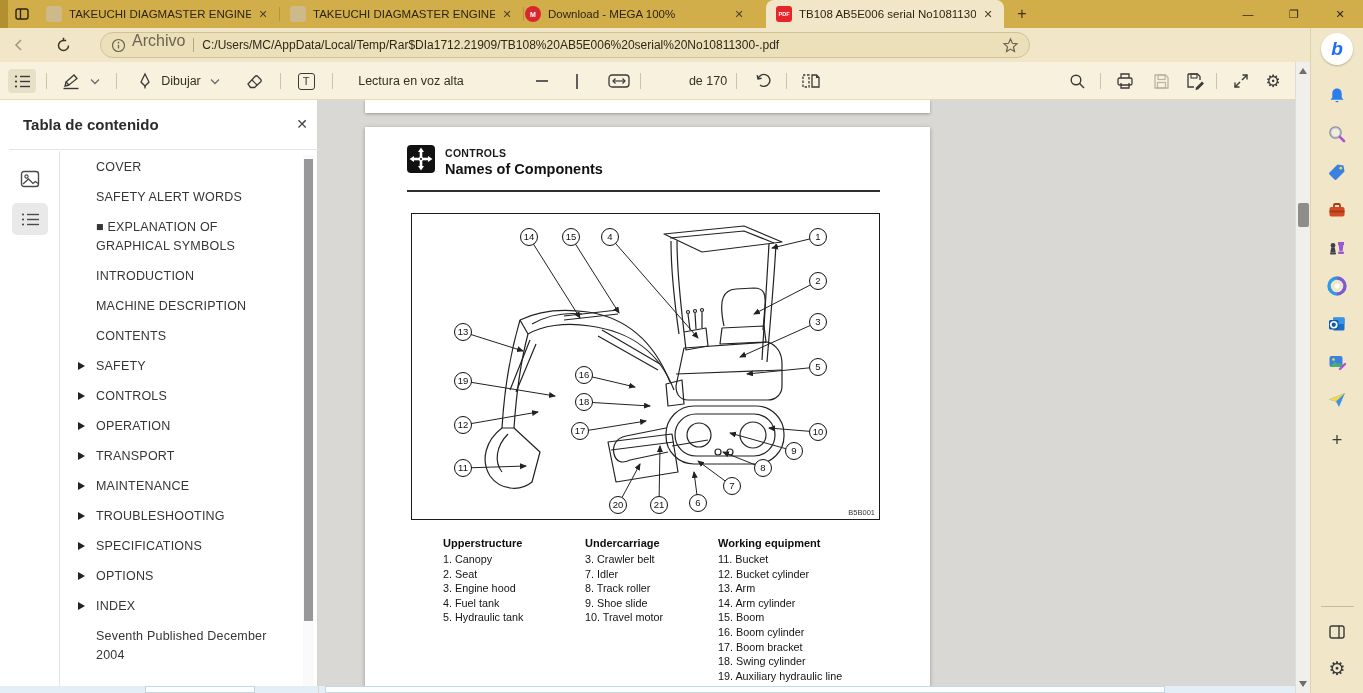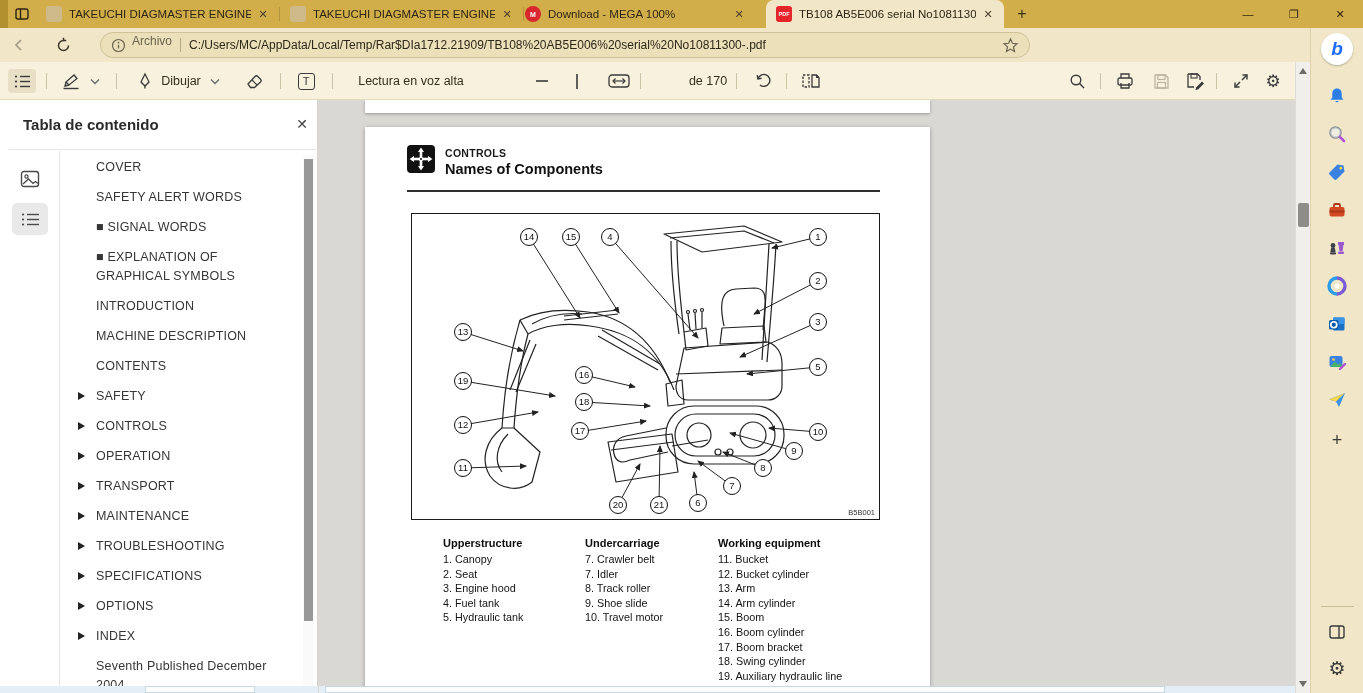--- a/index.html
+++ b/index.html
@@ -21,21 +21,21 @@
   .fav-mega { background:#d9272e; color:#fff; border-radius:50%; }
   .fav-pdf { background:#e5252a; color:#fff; font-size:5.5px; }
   #newtab { position:absolute; left:1010px; top:3px; width:24px; height:22px; text-align:center; line-height:22px; font-size:16px; color:#3b3categ219; color:#3b3219; }
   #wincontrols { position:absolute; right:0; top:0; display:flex; }
   .winbtn { width:46px; height:28px; display:flex; align-items:center; justify-content:center; font-size:11px; color:#2c2513; }
 
   
   #addressrow { position:absolute; top:28px; left:0; width:1363px; height:34px; background:#f1e7c8; display:flex; align-items:center; }
   .nav-ic { width:26px; height:26px; display:flex; align-items:center; justify-content:center; margin-left:6px; border-radius:4px; }
   #urlpill { position:absolute; left:100px; top:4px; width:930px; height:26px; background:#ebe0ba; border:1px solid #cfc298; border-radius:13px; display:flex; align-items:center; padding:0 10px; }
-  #urlpill .scheme { font-size:12px; color:#6b6450; margin:0 8px 8px 6px; }
+  #urlpill .scheme { font-size:16px; color:#6b6450; margin:0 8px 8px 6px; }
   #urlpill .pill-div { width:1px; height:14px; background:#b5a87e; margin-right:8px; }
   #urltext { font-size:12px; color:#2d2818; white-space:nowrap; overflow:hidden; flex:1; }
   .bar-ic { position:absolute; top:32px; width:28px; height:26px; display:flex; align-items:center; justify-content:center; border-radius:4px; }
 
   
   #pdftoolbar { position:absolute; top:62px; left:0; width:1295px; height:38px; background:#f8f1dd; border-bottom:1px solid #e3dabc; }
   .tb { position:absolute; top:7px; height:24px; display:flex; align-items:center; justify-content:center; border-radius:4px; color:#3a3a3a; }
   .tb.active-tool { background:#e7dfc6; }
   .tbsep { position:absolute; top:11px; width:1px; height:16px; background:#cdc4a6; }
   .tb-label { font-size:12.5px; color:#33301f; }
@@ -356,21 +356,20 @@
             <line x1="6" y1="2.5" x2="18" y2="2.5" stroke="#4a4a4a" stroke-width="1.4"></line>
             <line x1="6" y1="7.5" x2="18" y2="7.5" stroke="#4a4a4a" stroke-width="1.4"></line>
             <line x1="6" y1="12.5" x2="18" y2="12.5" stroke="#4a4a4a" stroke-width="1.4"></line>
           </svg>
       </div>
     </div>
 
     <div id="toc-list">
       <div class="toc-item"><span>COVER</span></div>
       <div class="toc-item"><span>SAFETY ALERT WORDS</span></div>
-      <div class="toc-item"><span>■ SIGNAL WORDS</span></div>
       <div class="toc-item"><span>■ EXPLANATION OF GRAPHICAL SYMBOLS</span></div>
       <div class="toc-item"><span>INTRODUCTION</span></div>
       <div class="toc-item"><span>MACHINE DESCRIPTION</span></div>
       <div class="toc-item"><span>CONTENTS</span></div>
       <div class="toc-item"><span class="tri"></span><span>SAFETY</span></div>
       <div class="toc-item"><span class="tri"></span><span>CONTROLS</span></div>
       <div class="toc-item"><span class="tri"></span><span>OPERATION</span></div>
       <div class="toc-item"><span class="tri"></span><span>TRANSPORT</span></div>
       <div class="toc-item"><span class="tri"></span><span>MAINTENANCE</span></div>
       <div class="toc-item"><span class="tri"></span><span>TROUBLESHOOTING</span></div>
@@ -510,21 +509,21 @@
       <div class="grp-list" style="left:78px; top:425px;">
         <div>1. Canopy</div>
         <div>2. Seat</div>
         <div>3. Engine hood</div>
         <div>4. Fuel tank</div>
         <div>5. Hydraulic tank</div>
       </div>
 
       <div class="grp-head" style="left:220px; top:410px;">Undercarriage</div>
       <div class="grp-list" style="left:220px; top:425px;">
-        <div>7. Crawler belt</div>
+        <div>3. Crawler belt</div>
         <div>7. Idler</div>
         <div>8. Track roller</div>
         <div>9. Shoe slide</div>
         <div>10. Travel motor</div>
       </div>
 
       <div class="grp-head" style="left:353px; top:410px;">Working equipment</div>
       <div class="grp-list" style="left:353px; top:425px;">
         <div>11. Bucket</div>
         <div>12. Bucket cylinder</div>

